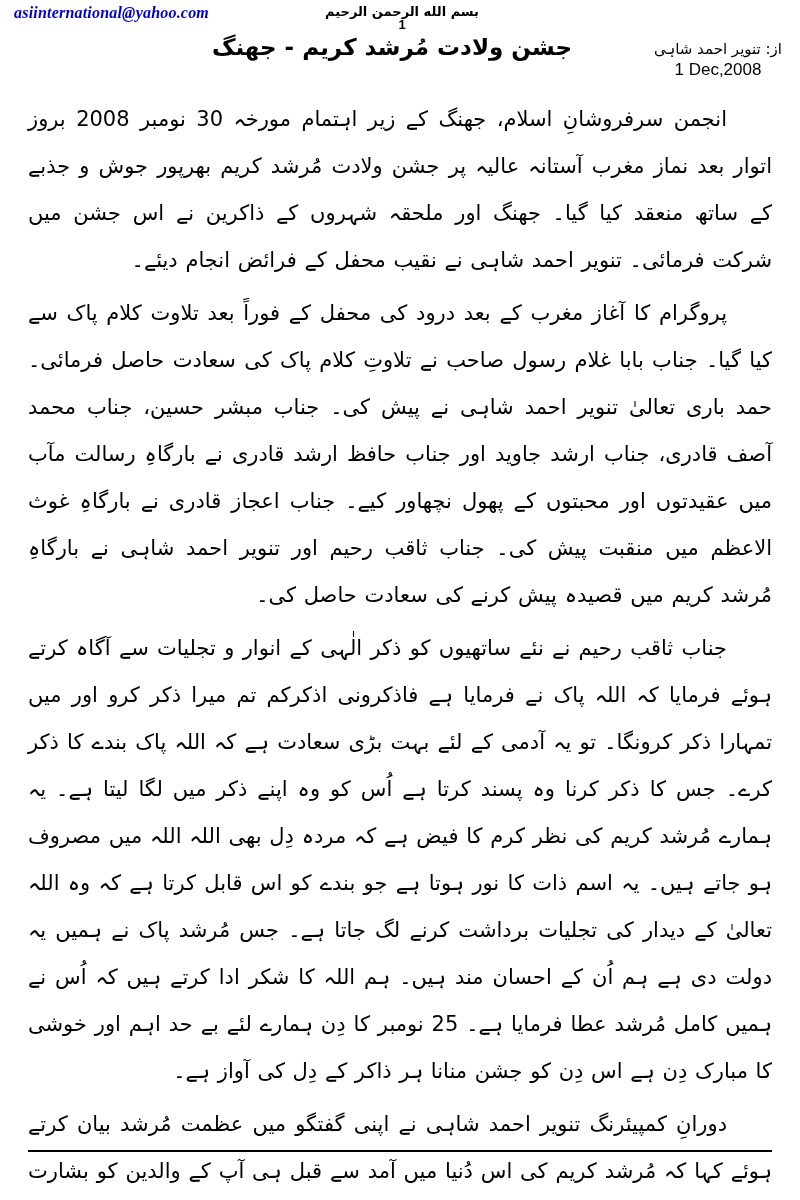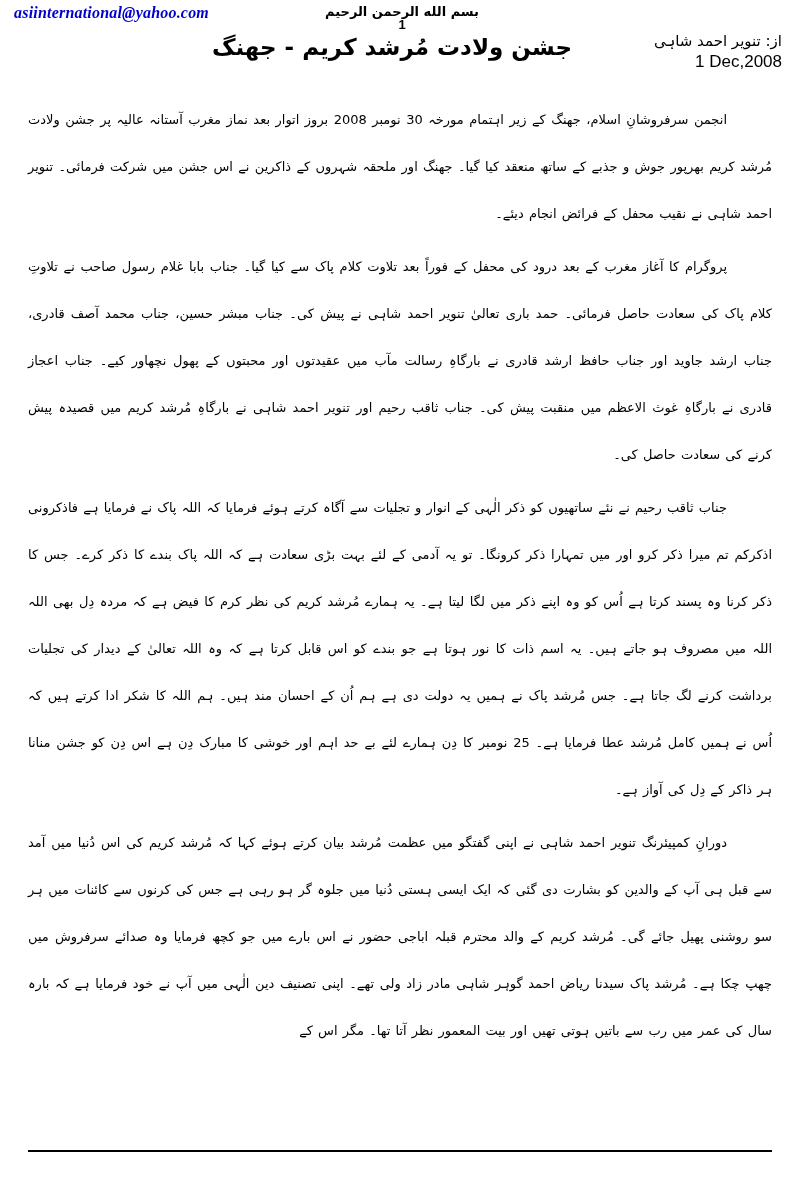--- a/index.html
+++ b/index.html
@@ -40,45 +40,45 @@
   }
   .doc-title {
     margin-top: 4px;
     direction: rtl;
     font-size: 23px; font-weight: bold;
     font-family: "DejaVu Sans", sans-serif;
     white-space: nowrap;
   }
 
   .right-head {
-    position: absolute; top: 32px; right: 18px;
+    position: absolute; top: 40px; right: 18px;
     text-align: right;
     margin-left: 42px;
   }
   .byline {
     direction: rtl;
     font-size: 15px;
     font-family: "DejaVu Sans", sans-serif;
   }
   .date {
     font-family: "Liberation Sans", sans-serif;
     font-size: 17px;
     margin-top: 2px;
-    text-align: right;
+    text-align: center;
   }
 
   
   .doc-body {
     position: absolute; top: 96px; left: 28px; width: 744px;
     direction: rtl;
     text-align: justify;
   }
   .doc-body p {
     font-family: "DejaVu Sans", sans-serif;
-    font-size: 13px;
+    font-size: 21px;
     line-height: 47px;
     text-indent: 45px;
     margin-bottom: 6px;
     word-spacing: 1px;
   }
 
   
   .footer-rule {
     position: absolute; left: 28px; top: 1150px; width: 744px;
     border: none; border-top: 2px solid #000000;

